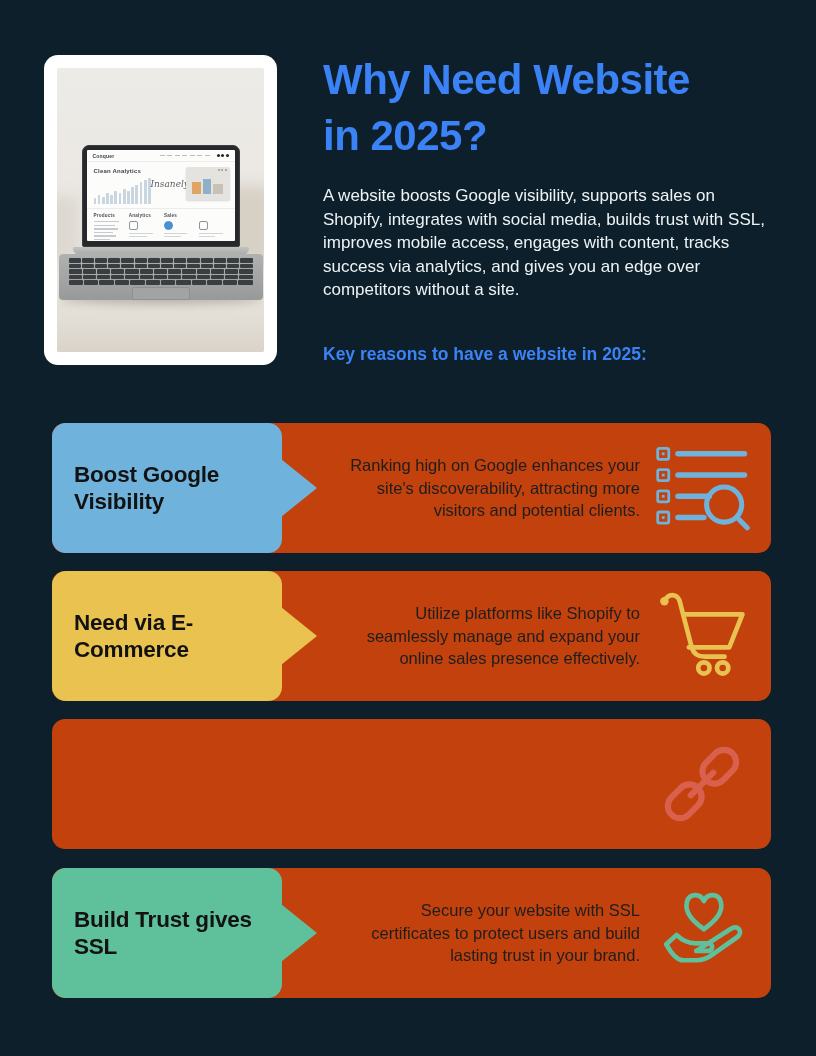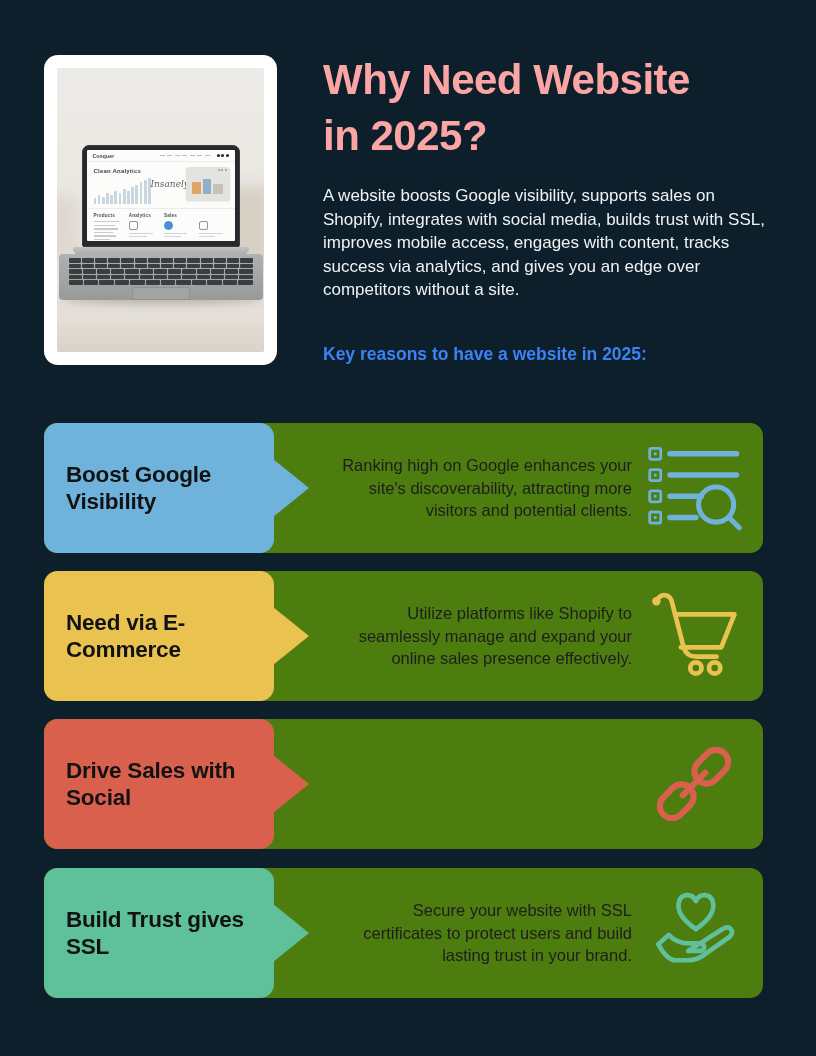--- a/index.html
+++ b/index.html
@@ -58,35 +58,35 @@
   .mcol { flex:1; }
   .mcol h5 { font-size:4.6px; font-weight:bold; color:#4a5158; margin-bottom:3px; letter-spacing:.2px; }
   .mlines i { display:block; height:1.4px; background:#c7cbcf; margin-bottom:2.2px; }
   .micon { width:9px; height:9px; border:1px solid #8e949a; border-radius:2px; margin:1px 0 3px; }
   .micon.round { border-radius:50%; background:#4a8fd4; border-color:#4a8fd4; }
   .msub i { display:block; height:1.2px; background:#d2d5d8; margin-bottom:1.8px; }
 
   
   .headline {
     position:absolute; left:323px; top:52px; width:460px;
-    color:#fca5a5; font-size:42px; line-height:56px; font-weight:bold; letter-spacing:-.5px;
+    color:#3b82f6; font-size:42px; line-height:56px; font-weight:bold; letter-spacing:-.5px;
   }
   .intro {
     position:absolute; left:323px; top:184px; width:452px;
     color:#eef3f5; font-size:17px; line-height:23.5px;
   }
   .key-label {
     position:absolute; left:323px; top:344px; width:460px;
     color:#3b82f6; font-size:17.5px; font-weight:bold;
   }
 
   
   .card {
-    position:absolute; left:44px; width:719px; height:130px;
-    background:#4d7c0f; border-radius:13px;
+    position:absolute; left:52px; width:719px; height:130px;
+    background:#c2410c; border-radius:13px;
   }
   .card-1 { top:423px; } .card-2 { top:571px; } .card-3 { top:719px; } .card-4 { top:868px; }
   .label {
     position:absolute; left:0; top:0; bottom:0; width:230px;
     background:var(--accent); border-radius:14px;
     display:flex; align-items:center; padding:0 14px 0 22px;
   }
   .label::after {
     content:""; position:absolute; right:-35px; top:50%; transform:translateY(-50%);
     border-top:29px solid transparent; border-bottom:29px solid transparent;
@@ -336,23 +336,20 @@
       <circle cx="10" cy="13" r="4.5" fill="currentColor" stroke="none"></circle>
       <path d="M10 13 C14 4 23 5 26 12 L39 62 C41 69 46 72 53 72 H74"></path>
       <path d="M30 27 H93 L79 62 H36"></path>
       <circle cx="52" cy="84" r="6"></circle>
       <circle cx="72" cy="84" r="6"></circle>
     </svg>
   </div>
 </div>
 
 <div class="card card-3" style="--accent: #d9604d;">
-  <div class="label">
-    <h3>Drive Sales with Social</h3>
-  </div>
   <div class="icon">
     <svg viewBox="0 0 100 100" fill="none" stroke="currentColor" stroke-width="6.5" stroke-linecap="round">
       <g transform="rotate(45 50 50)">
         <rect x="37" y="4" width="26" height="40" rx="13"></rect>
         <rect x="37" y="56" width="26" height="40" rx="13"></rect>
         <line x1="50" y1="33" x2="50" y2="67"></line>
       </g>
     </svg>
   </div>
 </div>

